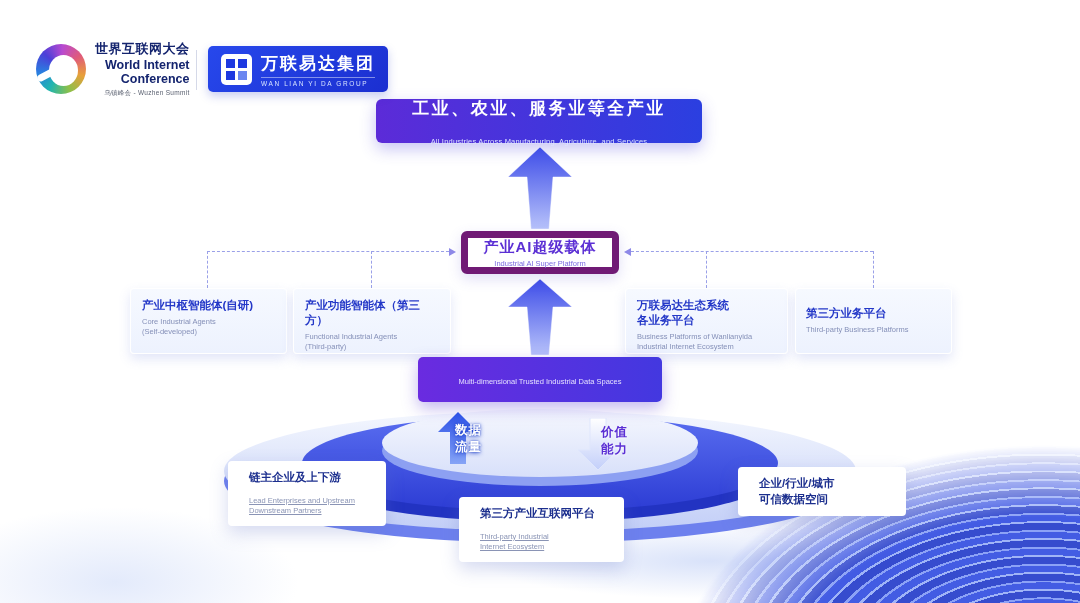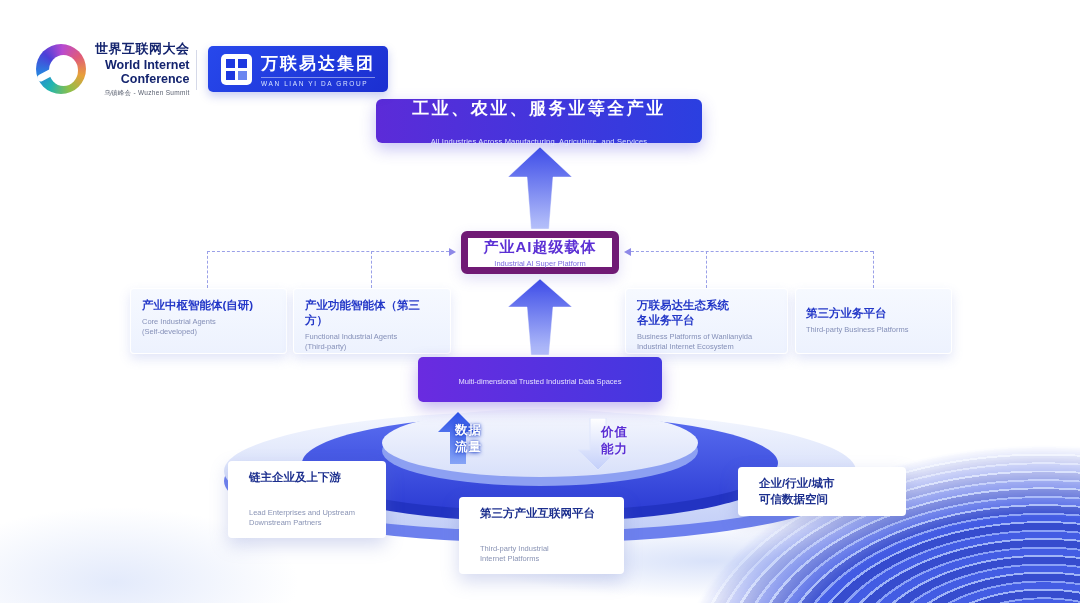--- a/index.html
+++ b/index.html
@@ -73,21 +73,21 @@
     box-shadow:0 5px 12px rgba(110,130,220,.20); }
   .agent-box.center-v{ display:flex; flex-direction:column; justify-content:center; }
   .agent-box .cn{ font-size:11.5px; font-weight:bold; color:#2438c8; line-height:1.3; }
   .agent-box .en{ font-size:7.5px; color:#8590b8; margin-top:4px; line-height:1.4; }
   .b1{ left:130px; width:157px; } .b2{ left:293px; width:158px; }
   .b3{ left:625px; width:163px; } .b4{ left:795px; width:157px;padding-left:10px; }
 
   .card{ position:absolute; background:#ffffff; border-radius:4px; padding:9px 21px; z-index:4;
     box-shadow:0 7px 18px rgba(100,120,200,.28); }
   .card .cn{ font-size:11.5px; font-weight:bold; color:#1c2f8e; line-height:1.35; }
-  .card .en{ font-size:7.5px; color:#8a94b5; margin-top:22px; line-height:1.45; }
+  .card .en{ font-size:7.5px; color:#8a94b5; margin-top:10px; line-height:1.45;text-decoration:underline; }
   .c1{ left:228px; top:461px; width:158px; }
   .c2{ left:459px; top:497px; width:165px; }
   .c3{ left:738px; top:467px; width:168px; }
 
   .ml{ white-space:pre-line; }
 
   
   .dash-h{ position:absolute; top:251px; height:0; border-top:1px dashed #9aa0e8; z-index:1; }
   .dash-h.left{ left:207px; width:242px; }
   .dash-h.right{ left:631px; width:242px; }
@@ -250,20 +250,20 @@
 能力</div>
 
   <div class="card c1">
     <div class="cn ml">链主企业及上下游</div>
     <div class="en ml">Lead Enterprises and Upstream
 Downstream Partners</div>
   </div>
   <div class="card c2">
     <div class="cn ml">第三方产业互联网平台</div>
     <div class="en ml">Third-party Industrial
-Internet Platforms</div>
+Internet Ecosystem</div>
   </div>
   <div class="card c3">
     <div class="cn ml">企业/行业/城市
 可信数据空间</div>
   </div>
 
 </div>
 
 </body></html>

